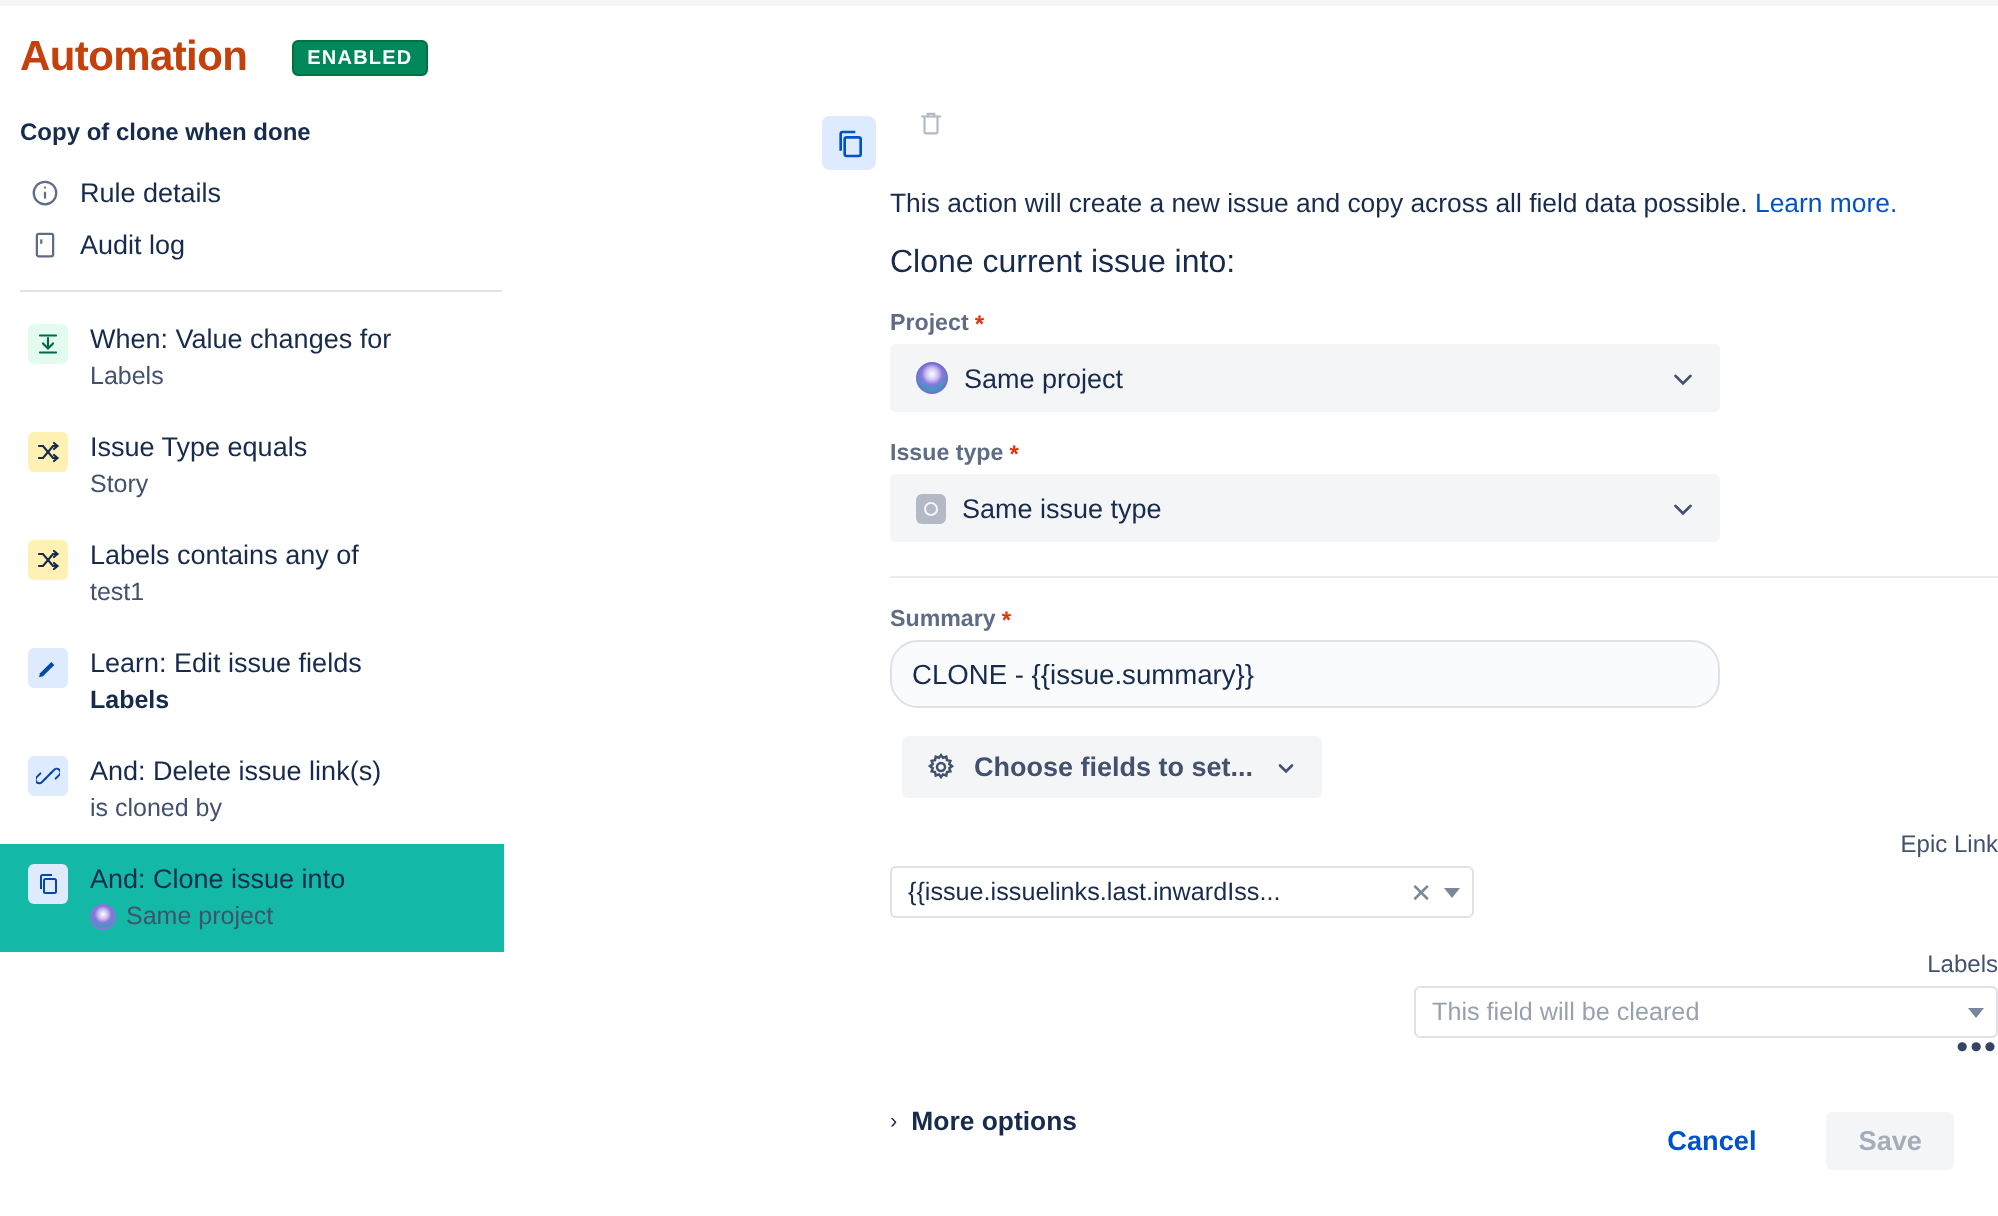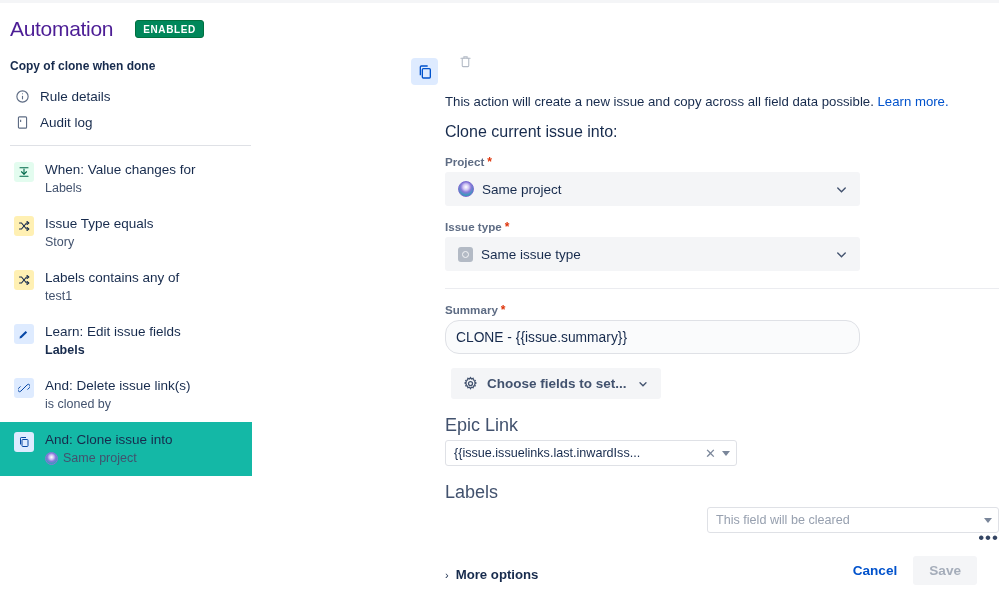--- a/index.html
+++ b/index.html
@@ -27,22 +27,22 @@
     position: absolute; left: 0; top: 3px;
     width: 400px; height: 605px;
     background: #fff;
     padding: 0;
   }
   .title-row {
     display: flex; align-items: center;
     padding: 14px 0 0 10px;
   }
   .app-title {
-    font-size: 21px; font-weight: 400; letter-spacing: -0.3px;
-    color: #4c1d95;
+    font-size: 21px; font-weight: 700; letter-spacing: -0.3px;
+    color: #c2410c;
   }
   .badge-enabled {
     margin-left: 22px;
     background: #00875A;
     color: #ffffff;
     font-size: 10px; font-weight: 700; letter-spacing: 0.6px;
     padding: 3px 7px 2px 7px;
     border-radius: 3px;
     line-height: 11px;
     border: 1px solid #00703f;
@@ -184,21 +184,21 @@
     border-radius: 3px;
     display: inline-flex; align-items: center;
     padding: 0 12px;
     font-size: 13.5px; font-weight: 700; color: #42526E;
     cursor: pointer;
   }
   .chooser-btn .gear { margin-right: 9px; display: inline-flex; color: #42526E; }
   .chooser-btn .chev { margin-left: 10px; }
 
   .sublabel {
-    font-size: 18px; color: #42526E; margin-top: 16px; margin-bottom: 4px;
+    font-size: 12px; color: #42526E; margin-top: 16px; margin-bottom: 4px; text-align: right;
   }
   .combo {
     width: 292px; height: 26px;
     background: #fff; border: 1px solid #DFE1E6;
     border-radius: 3px;
     display: flex; align-items: center;
     padding: 0 6px 0 8px;
     font-size: 12.6px; color: #172B4D;
   }
   .combo .val { flex: 1; white-space: nowrap; overflow: hidden; }
@@ -213,21 +213,21 @@
   .dots { margin-left: 12px; color: #344563; font-size: 17px; letter-spacing: 1px; cursor: pointer; line-height: 10px; }
 
   .more-options {
     margin-top: 24px; display: flex; align-items: center;
     font-size: 13.2px; font-weight: 700; color: #172B4D; cursor: pointer;
   }
   .more-options .arr { margin-right: 7px; font-size: 11px; color: #172B4D; font-weight: 400; }
 
   .footer {
     position: absolute; right: 22px; bottom: 23px;
-    display: flex; align-items: center;
+    display: flex; align-items: center; gap: 19px;
   }
   .cancel-btn {
     font-size: 13.6px; font-weight: 700; color: #0052CC;
     cursor: pointer; margin-right: 16px;
   }
   .save-btn {
     background: #F4F5F7; color: #A5ADBA;
     font-size: 13.6px; font-weight: 700;
     border-radius: 3px; padding: 7px 16px;
     cursor: default;

